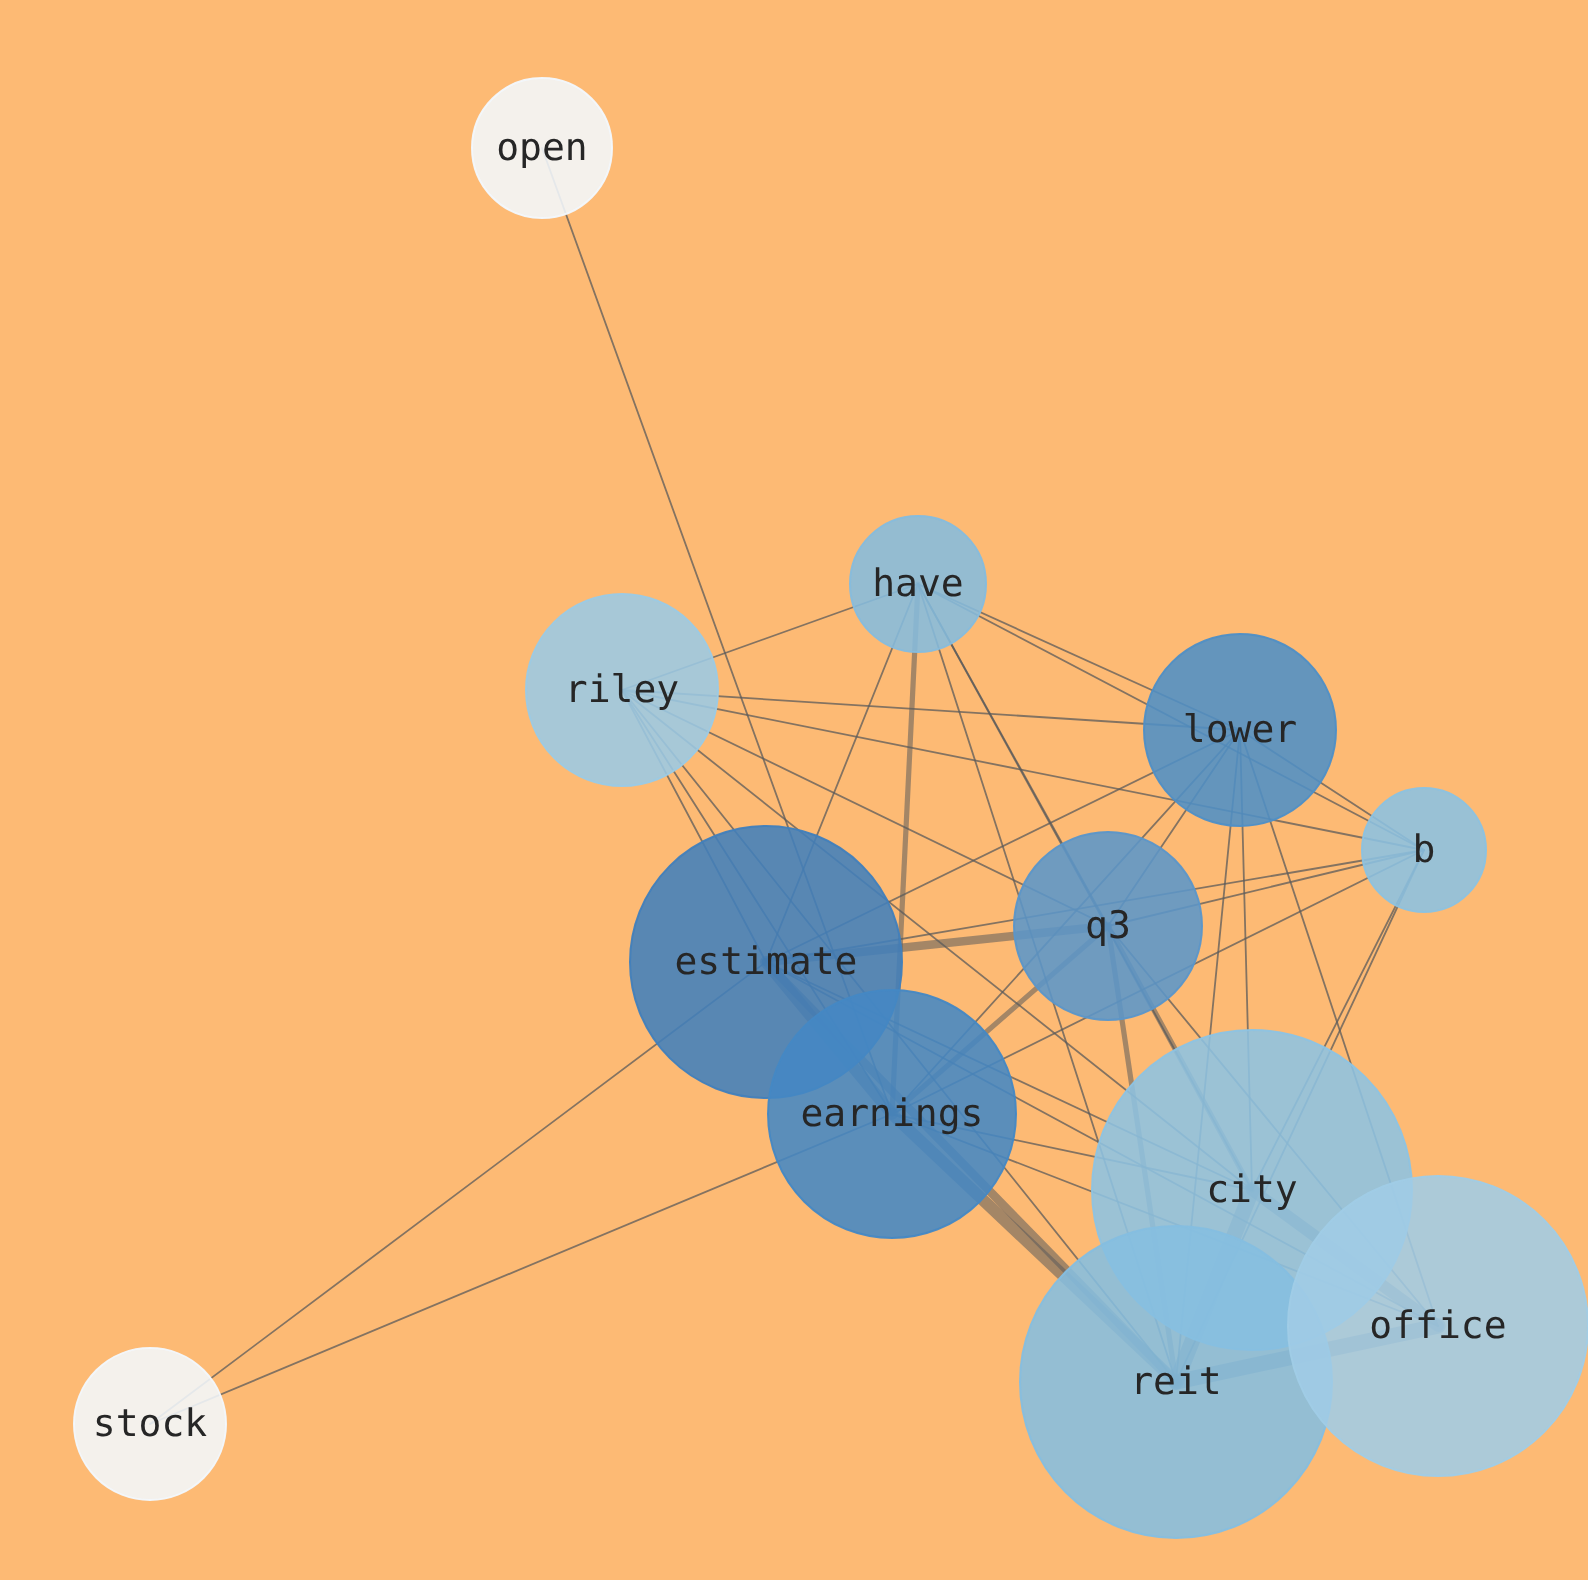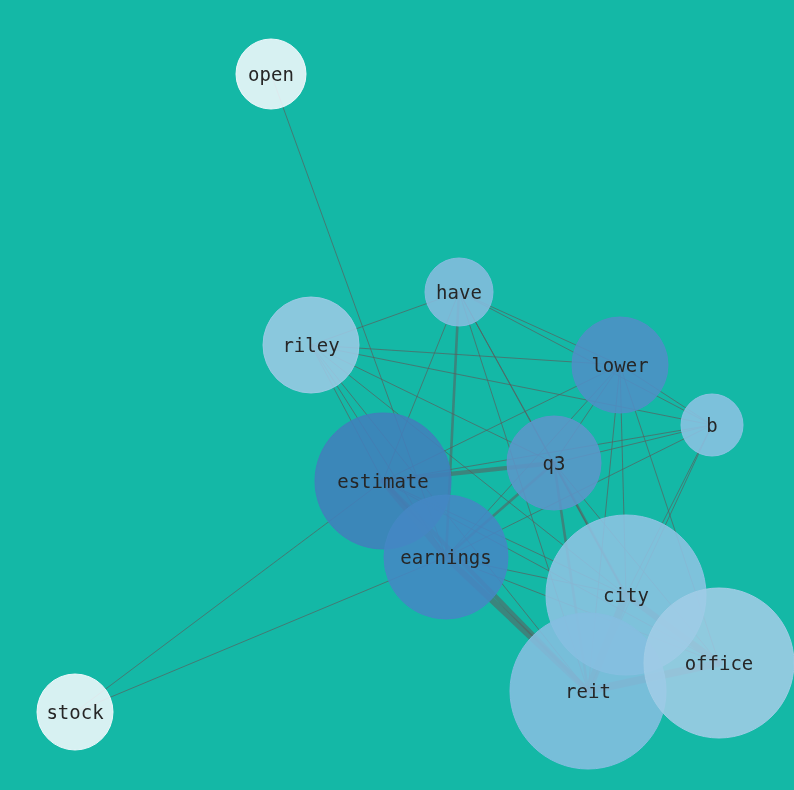--- a/index.html
+++ b/index.html
@@ -8,21 +8,21 @@
     padding: 0;
     background: #ffffff;
   }
   body {
     font-family: "DejaVu Sans Mono", "Liberation Mono", monospace;
   }
   #graph-canvas {
     position: relative;
     width: 794px;
     height: 790px;
-    background: #14b8a6;
+    background: #fdba74;
     overflow: hidden;
     text-align: center;
   }
   #graph-svg {
     position: absolute;
     left: 0;
     top: 0;
     width: 794px;
     height: 790px;
     display: block;

